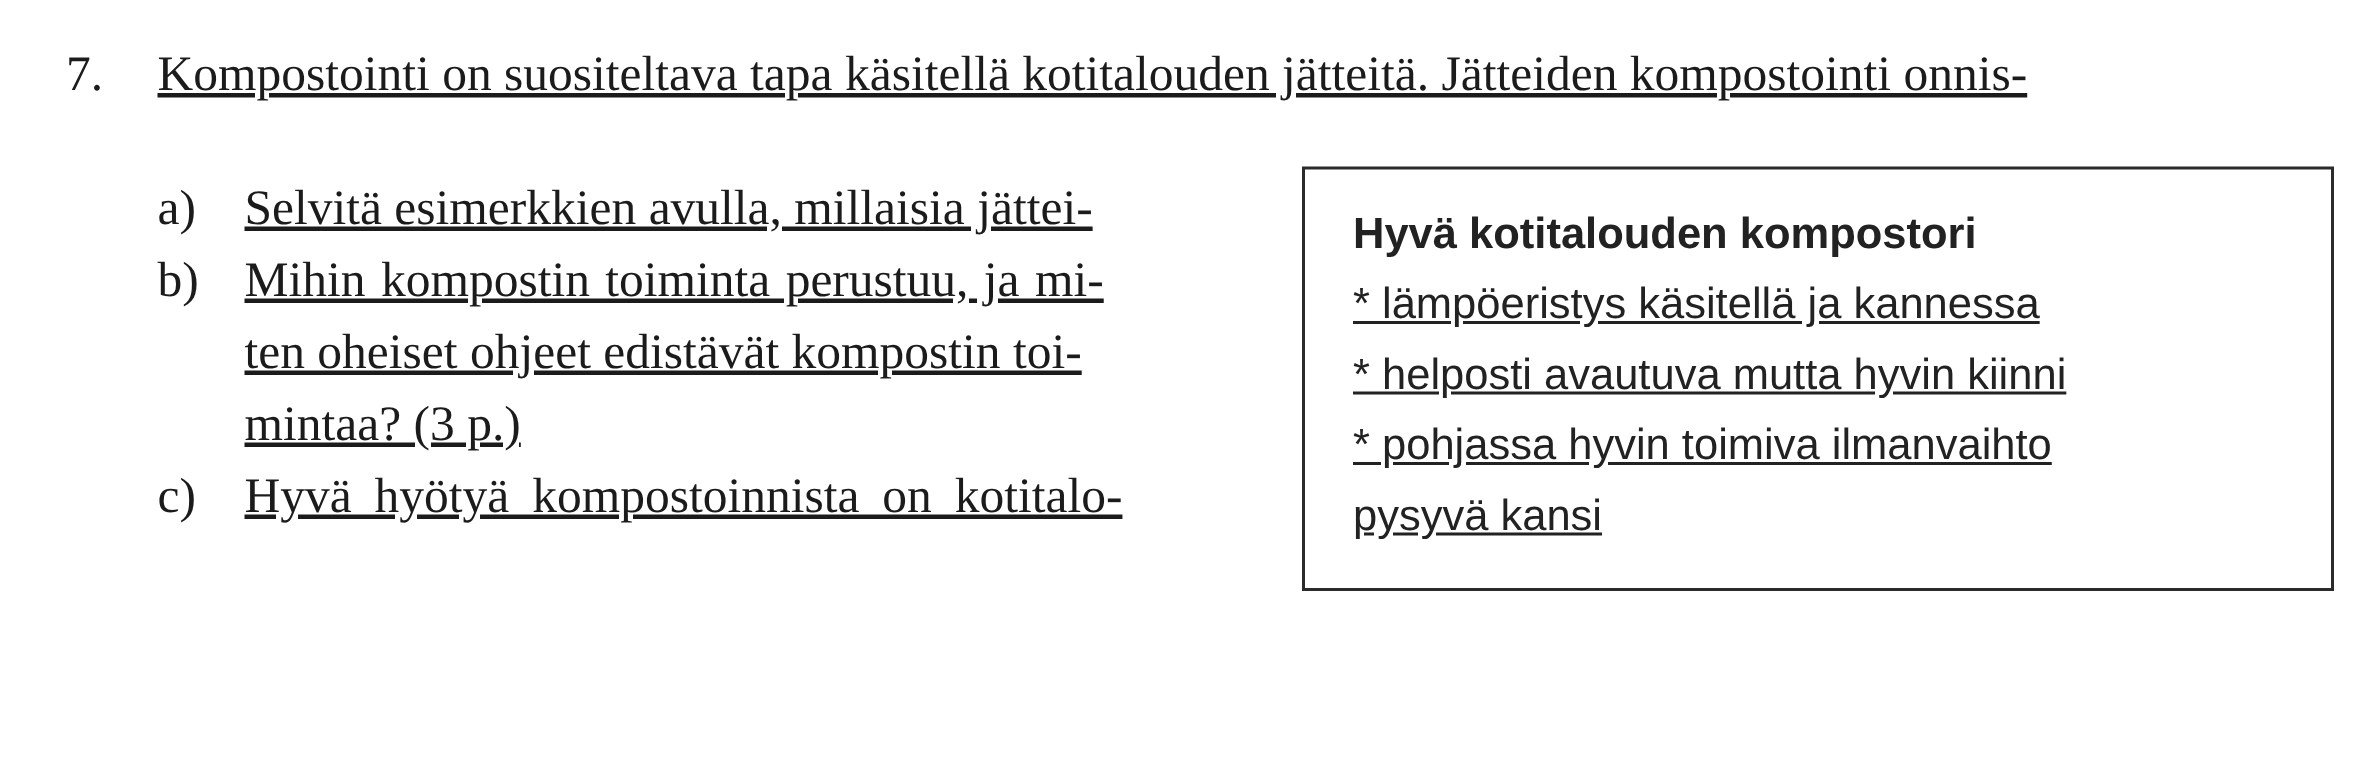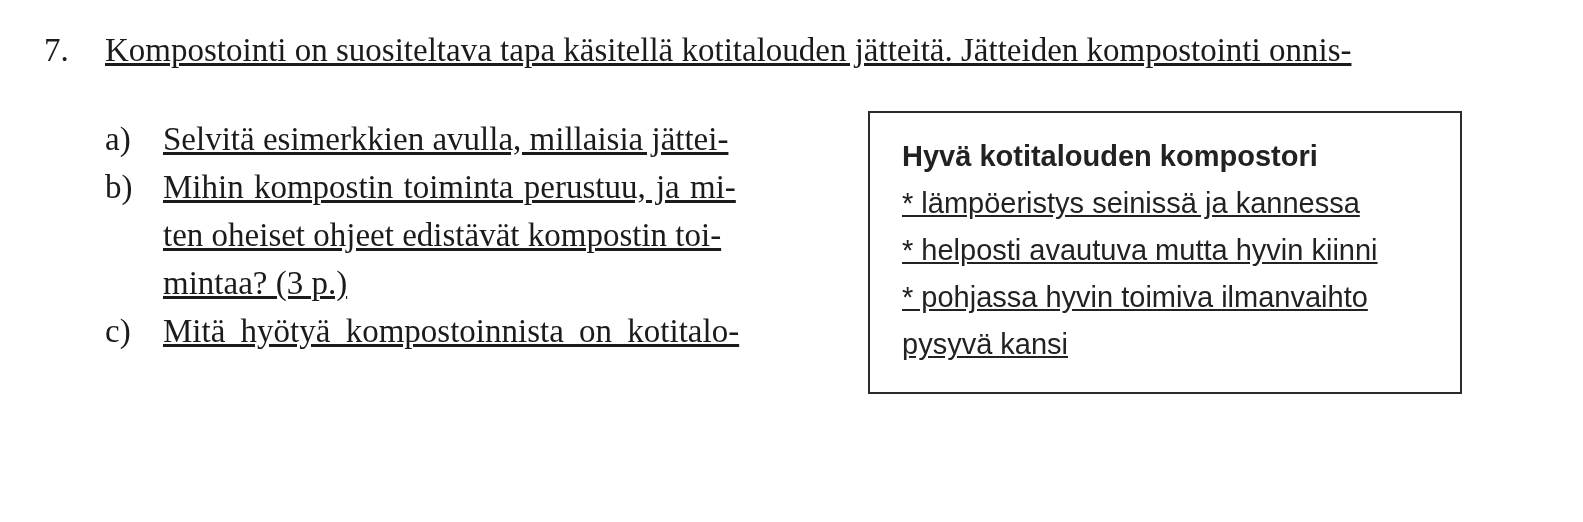--- a/index.html
+++ b/index.html
@@ -63,21 +63,21 @@
   .spread {
     word-spacing: 7px;
   }
   .spread-sm {
     word-spacing: 2px;
   }
   
   .infobox {
     flex: none;
     box-sizing: border-box;
-    width: 594px;
+    width: 688px;
     margin-left: 63px;
     margin-top: -4px;
     border: 2px solid #2b2b2b;
     padding: 20px 22px 24px 32px;
     font-family: "Liberation Sans", sans-serif;
     font-size: 29px;
     line-height: 47px;
     color: #222222;
   }
   .ibtitle {
@@ -113,29 +113,29 @@
         <div class="ilines">
           <div class="line spread-sm">Mihin kompostin toiminta perustuu, ja mi-</div>
           <div class="line">ten oheiset ohjeet edistävät kompostin toi-</div>
           <div class="line">mintaa? (3 p.)</div>
         </div>
       </div>
 
       <div class="item">
         <div class="ilabel">c)</div>
         <div class="ilines">
-          <div class="line spread">Mitä hyötyä kompostoinnista on kotitalo-</div>
+          <div class="line spread">Hyvä hyötyä kompostoinnista on kotitalo-</div>
         </div>
       </div>
 
     </div>
 
     <div class="infobox">
       <div class="ibtitle">Hyvä kotitalouden kompostori</div>
-      <div class="line">* lämpöeristys seinissä ja kannessa</div>
+      <div class="line">* lämpöeristys käsitellä ja kannessa</div>
       <div class="line">* helposti avautuva mutta hyvin kiinni</div>
       <div class="line">* pohjassa hyvin toimiva ilmanvaihto</div>
       <div class="line">pysyvä kansi</div>
     </div>
 
   </div>
 
 </div>
 
 </body></html>

